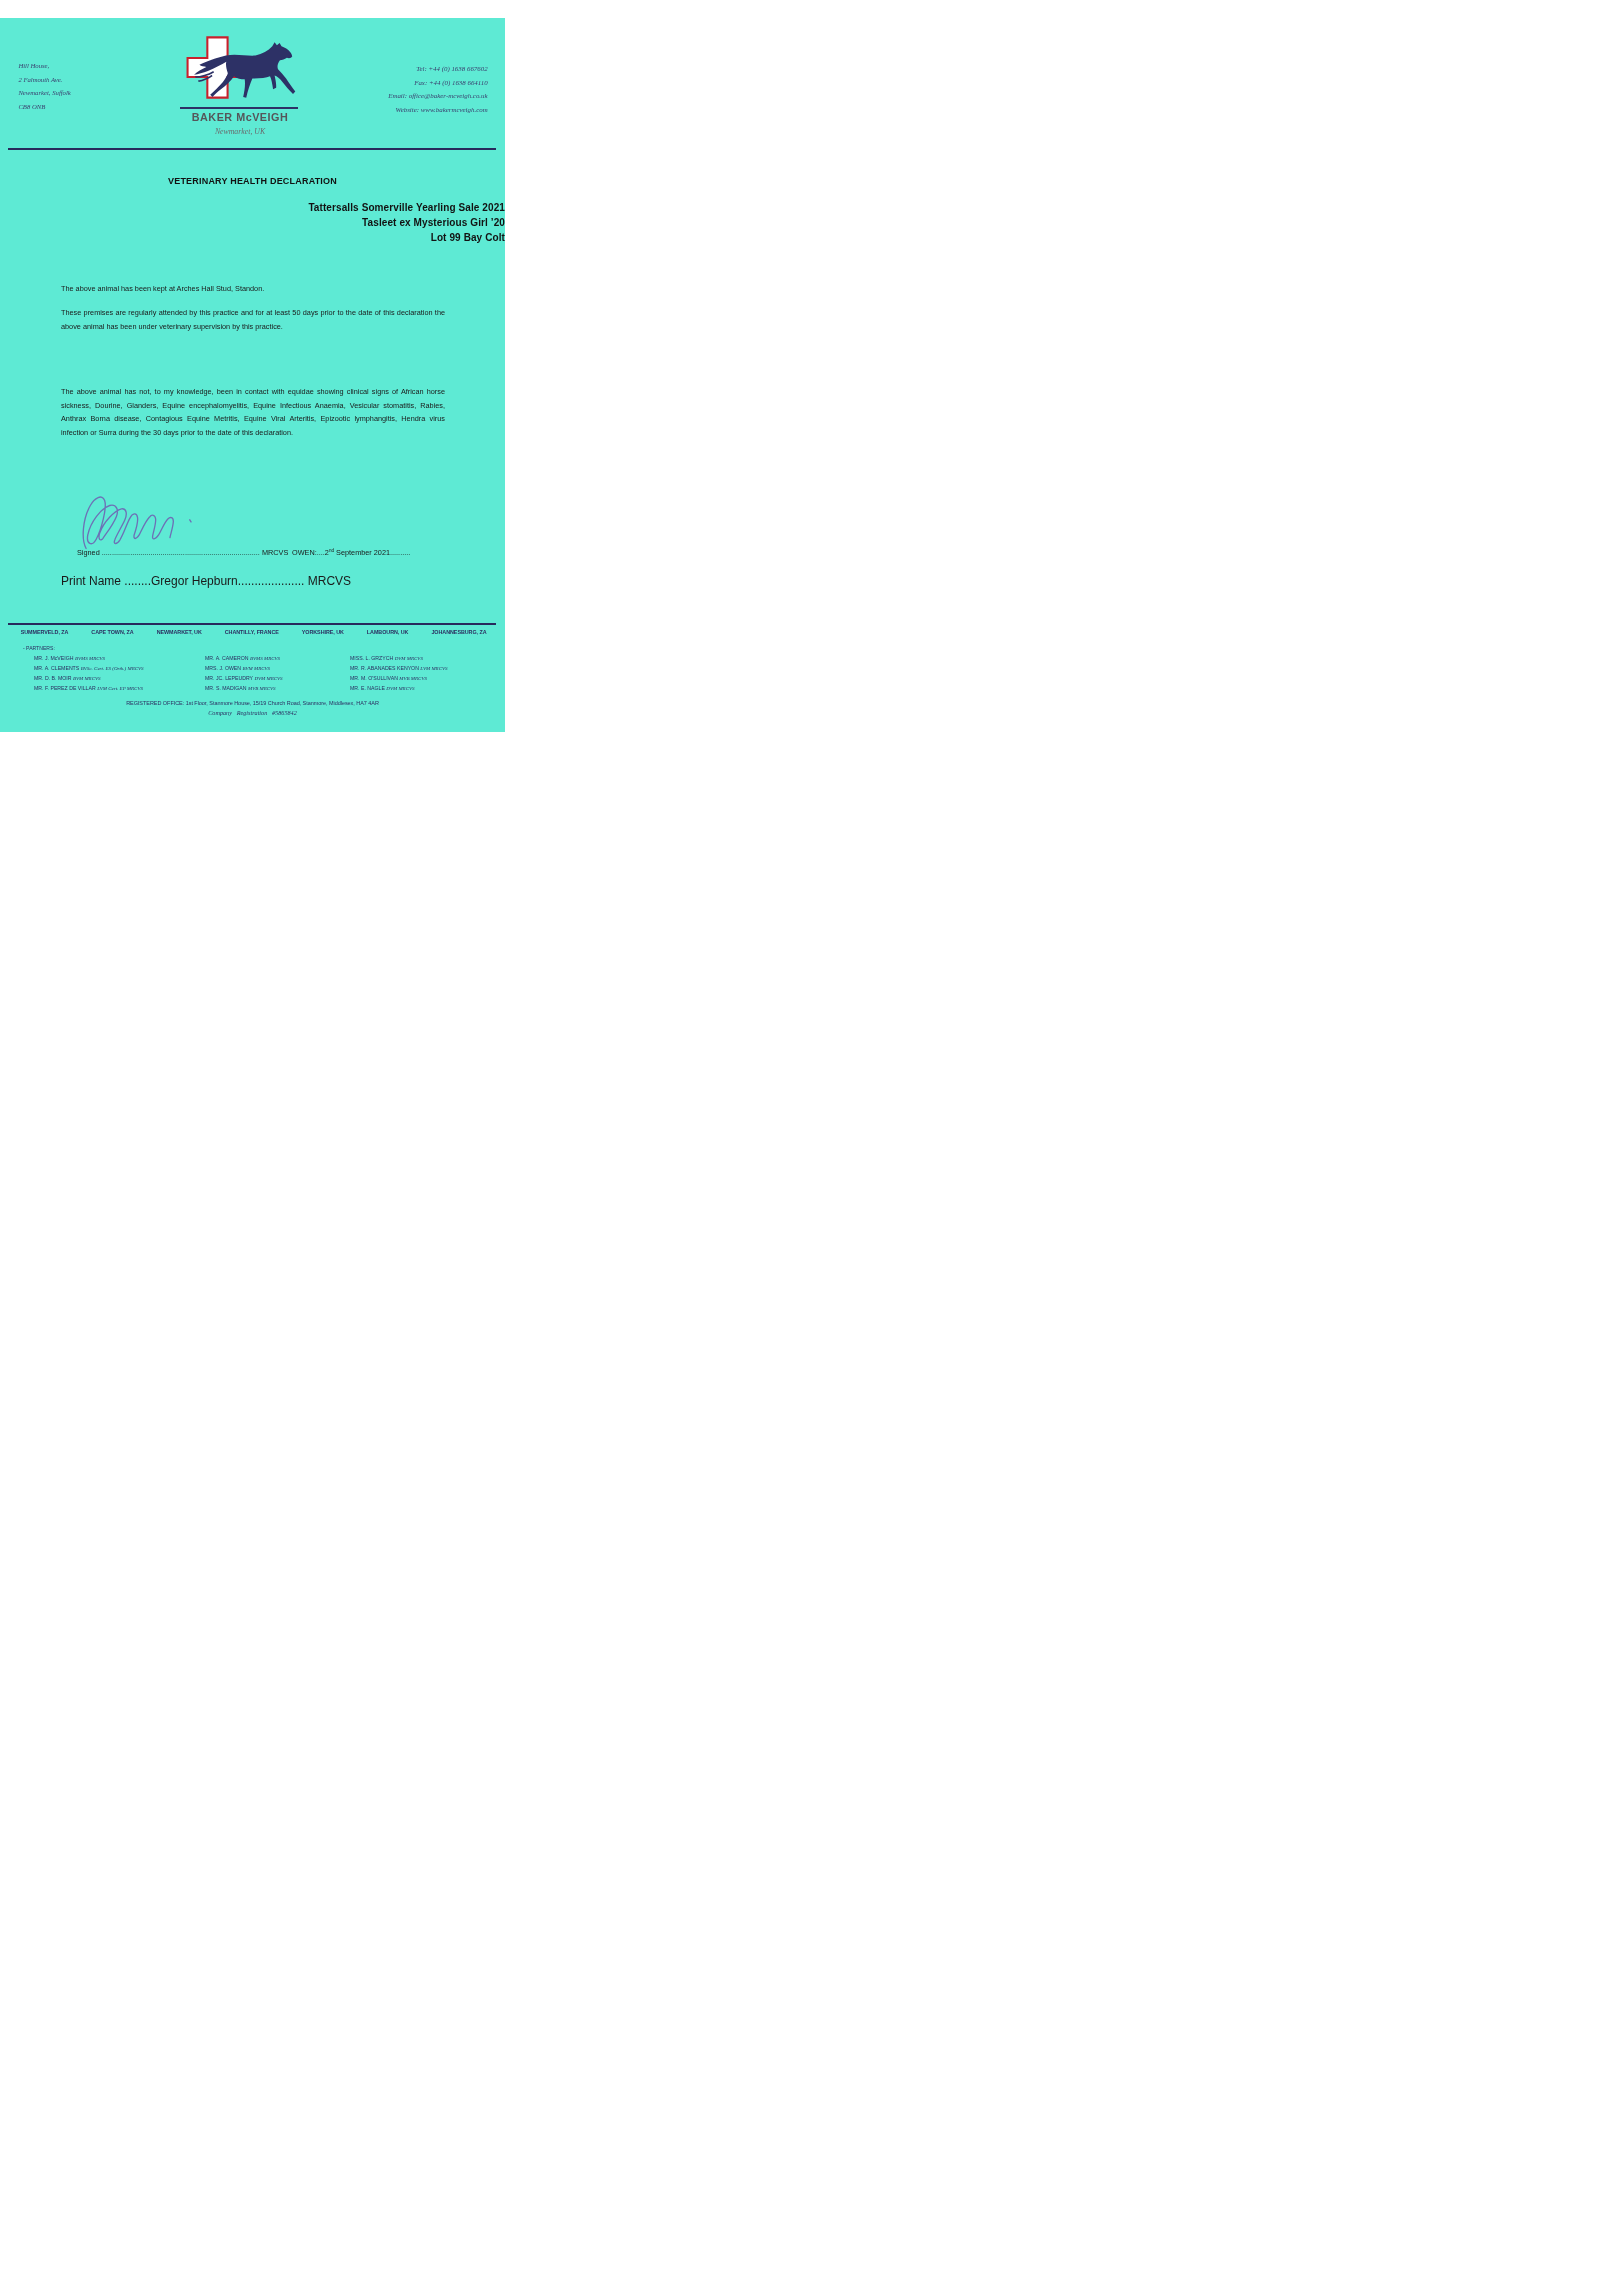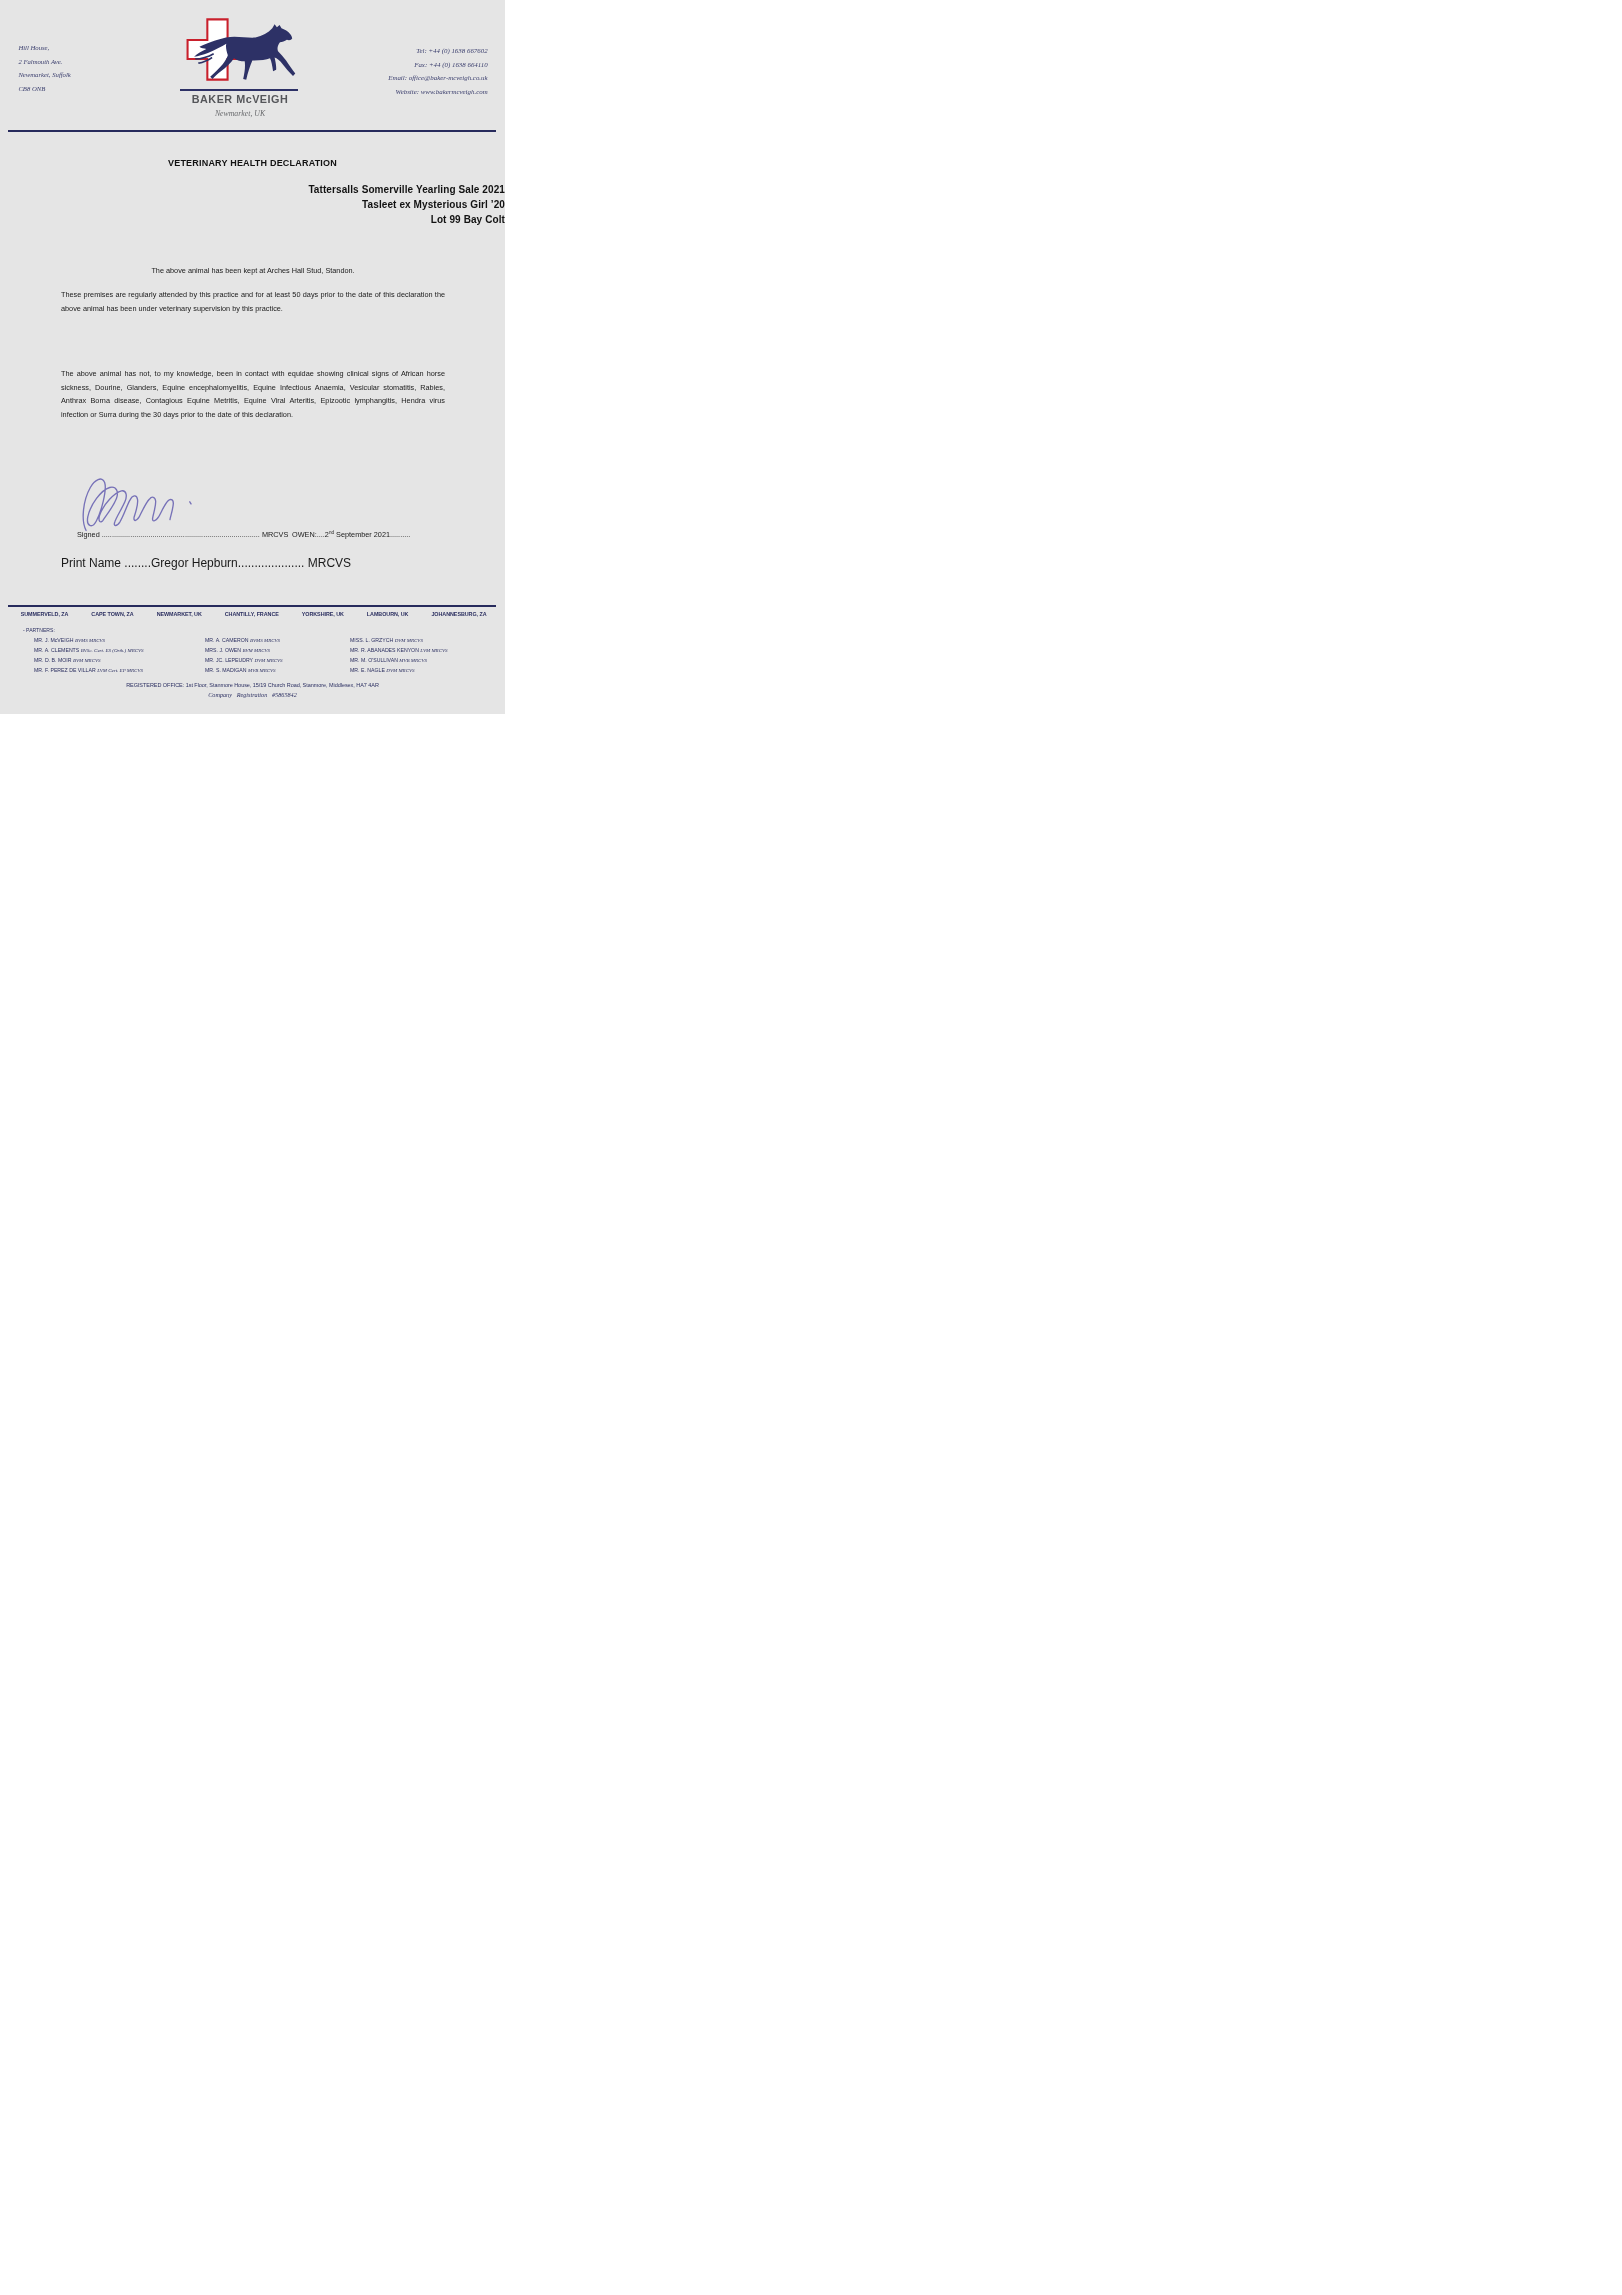--- a/index.html
+++ b/index.html
@@ -1,37 +1,37 @@
 <!DOCTYPE html>
 <html style="font-size:7.3px"><head>
 <meta charset="utf-8">
 <style>
   html,body{margin:0;padding:0;background:#fff;}
-  .page{position:relative;width:505px;height:714px;background:#e5e5e5;overflow:hidden;
-        font-family:"Liberation Sans",sans-serif;color:#1a1a1a;}
+  .page{position:relative;width:505px;height:714px;background:#5eead4;overflow:hidden;
+        font-family:"Liberation Sans",sans-serif;color:#1a1a1a;margin-top:18px;}
   .abs{position:absolute;}
   
   .addr{left:18.4px;top:41px;font:italic 6.7px/13.5px "Liberation Serif",serif;color:#3a3e6d;}
   .contact{right:17.4px;top:44px;text-align:right;font:italic 6.9px/13.5px "Liberation Serif",serif;color:#3a3e6d;}
   .logo-underline{left:180px;top:89px;width:118px;height:2.3px;background:#2d3166;}
   .brand{left:173px;top:93px;width:134px;text-align:center;font-weight:bold;font-size:10.8px;
          letter-spacing:0.5px;color:#55565a;}
   .brand-loc{left:173px;top:109px;width:134px;text-align:center;
          font:italic 7.8px "Liberation Serif",serif;color:#6a6b6e;}
   .rule{left:8.3px;width:488px;height:1.8px;background:#272b5c;}
   .rule-top{top:130px;}
   .rule-bottom{top:605px;}
   
   .doc-title{left:0;top:158px;width:505px;text-align:center;font-weight:bold;font-size:9px;
              letter-spacing:0.2px;color:#121212;}
   .doc-subtitle{left:0;top:182px;width:505px;text-align:right;font-weight:bold;font-size:10px;
                 line-height:15px;letter-spacing:0.1px;color:#121212;}
   
   .para{left:61px;width:384px;font-size:7.3px;line-height:13.6px;text-align:justify;}
-  .p1{top:264px;text-align:center;}
+  .p1{top:264px;text-align:left;}
   .p2{top:288px;}
   .p3{top:324px;}
   .p4{top:367px;}
   
   .sig-row{left:61px;top:530px;width:239px;white-space:nowrap;overflow:hidden;font-size:7.3px;padding-left:16px;}
   .date-row{left:292px;top:530px;white-space:nowrap;font-size:7.3px;}
   .date-row sup{font-size:4.6px;}
   .print-row{left:61px;top:556px;white-space:nowrap;font-size:12px;}
   
   .locations{left:20.7px;right:18.4px;top:611px;display:flex;justify-content:space-between;

